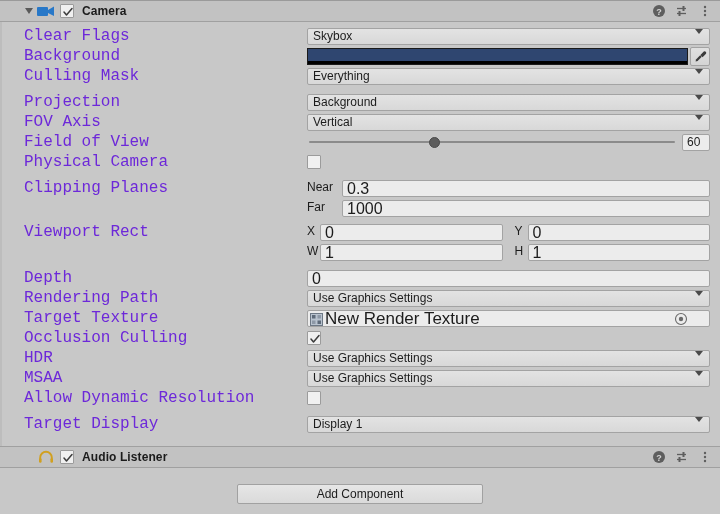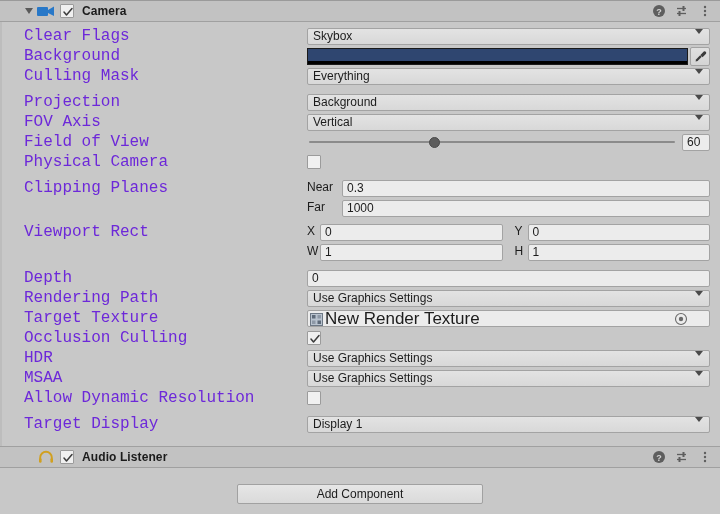--- a/index.html
+++ b/index.html
@@ -152,21 +152,21 @@
 
   .textfield {
     flex: 1 1 auto;
     height: 17px;
     background: #ececec;
     border: 1px solid #a3a3a3;
     border-radius: 2px;
     display: flex;
     align-items: center;
     padding: 0 4px;
-    font-size: 12px;
+    font-size: 16px;
     color: #1c1c1c;
     line-height: 15px;
     min-width: 0;
     cursor: text;
   }
   .textfield .tf-val { overflow: hidden; white-space: nowrap; }
 
   .colorfield {
     flex: 1 1 auto;
     height: 17px;

